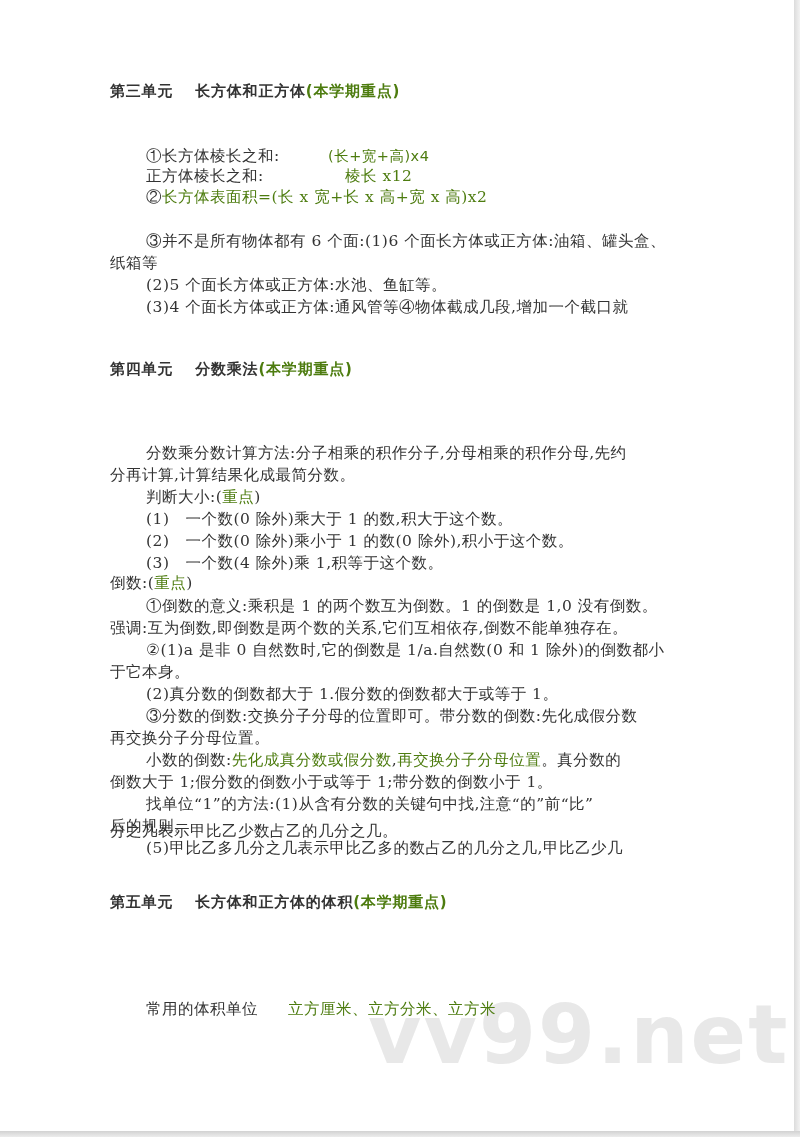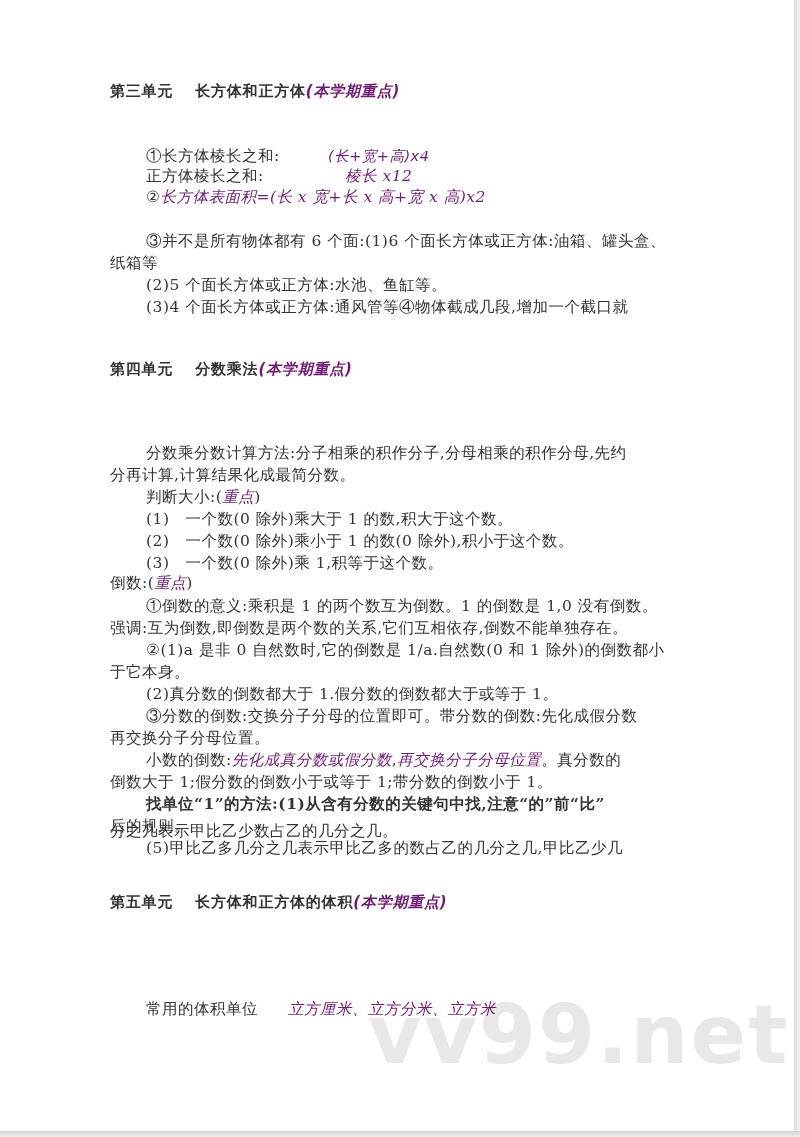--- a/index.html
+++ b/index.html
@@ -23,21 +23,21 @@
   }
   .line {
     position: absolute; left: 110px; font-size: 15.5px; line-height: 20px;
     white-space: nowrap; letter-spacing: 0.5px;
   }
   .heading {
     font-family: "DejaVu Sans", "Liberation Sans", sans-serif;
     font-weight: bold; font-size: 15px; color: #333; letter-spacing: 0.8px;
   }
   .heading .gap { display: inline-block; width: 22px; }
-  .red { color: #701a75; font-style: italic; }
+  .red { color: #4d7c0f; }
   .sans { font-family: "DejaVu Sans", "Liberation Sans", sans-serif; }
   .watermark {
     position: absolute; left: 368px; top: 990px;
     font-family: "DejaVu Sans", "Liberation Sans", sans-serif;
     font-size: 82px; font-weight: bold; color: #d6d6d6; opacity: 0.55;
     letter-spacing: 2px; line-height: 90px;
   }
 </style>
 </head>
 <body>
@@ -70,36 +70,36 @@
     <span>第四单元</span><span class="gap"></span><span>分数乘法</span><span class="red">(本学期重点)</span>
   </div>
 
   <div class="line" style="top:443px; left:146px;">分数乘分数计算方法:分子相乘的积作分子,分母相乘的积作分母,先约</div>
   <div class="line" style="top:465px;">分再计算,计算结果化成最简分数。</div>
   <div class="line" style="top:487px; left:146px;">
     <span>判断大小:(</span><span class="red">重点</span><span>)</span>
   </div>
   <div class="line" style="top:509px; left:146px;">(1)　一个数(0 除外)乘大于 1 的数,积大于这个数。</div>
   <div class="line" style="top:531px; left:146px;">(2)　一个数(0 除外)乘小于 1 的数(0 除外),积小于这个数。</div>
-  <div class="line" style="top:553px; left:146px;">(3)　一个数(0 除外)乘 1,积等于这个数。</div>
+  <div class="line" style="top:553px; left:146px;">(3)　一个数(4 除外)乘 1,积等于这个数。</div>
   <div class="line" style="top:573px;">
     <span>倒数:(</span><span class="red">重点</span><span>)</span>
   </div>
   <div class="line" style="top:596px; left:146px;">①倒数的意义:乘积是 1 的两个数互为倒数。1 的倒数是 1,0 没有倒数。</div>
   <div class="line" style="top:618px;">强调:互为倒数,即倒数是两个数的关系,它们互相依存,倒数不能单独存在。</div>
   <div class="line" style="top:640px; left:146px;">②(1)a 是非 0 自然数时,它的倒数是 1/a.自然数(0 和 1 除外)的倒数都小</div>
   <div class="line" style="top:662px;">于它本身。</div>
   <div class="line" style="top:684px; left:146px;">(2)真分数的倒数都大于 1.假分数的倒数都大于或等于 1。</div>
   <div class="line" style="top:706px; left:146px;">③分数的倒数:交换分子分母的位置即可。带分数的倒数:先化成假分数</div>
   <div class="line" style="top:728px;">再交换分子分母位置。</div>
   <div class="line" style="top:750px; left:146px;">
     <span>小数的倒数:</span><span class="red">先化成真分数或假分数</span><span>,</span><span class="red">再交换分子分母位置</span><span>。真分数的</span>
   </div>
   <div class="line" style="top:772px;">倒数大于 1;假分数的倒数小于或等于 1;带分数的倒数小于 1。</div>
-  <div class="line" style="top:794px; left:146px;font-weight:bold;">找单位“1”的方法:(1)从含有分数的关键句中找,注意“的”前“比”</div>
+  <div class="line" style="top:794px; left:146px;">找单位“1”的方法:(1)从含有分数的关键句中找,注意“的”前“比”</div>
   <div class="line" style="top:816px;">后的规则。</div>
   <div class="line" style="top:838px; left:146px;">(5)甲比乙多几分之几表示甲比乙多的数占乙的几分之几,甲比乙少几</div>
   <div class="line" style="top:821px;">分之几表示甲比乙少数占乙的几分之几。</div>
 
   <div class="line heading" style="top:892px;">
     <span>第五单元</span><span class="gap"></span><span>长方体和正方体的体积</span><span class="red">(本学期重点)</span>
   </div>
 
   <div class="line" style="top:999px; left:146px;">
     <span>常用的体积单位</span>

